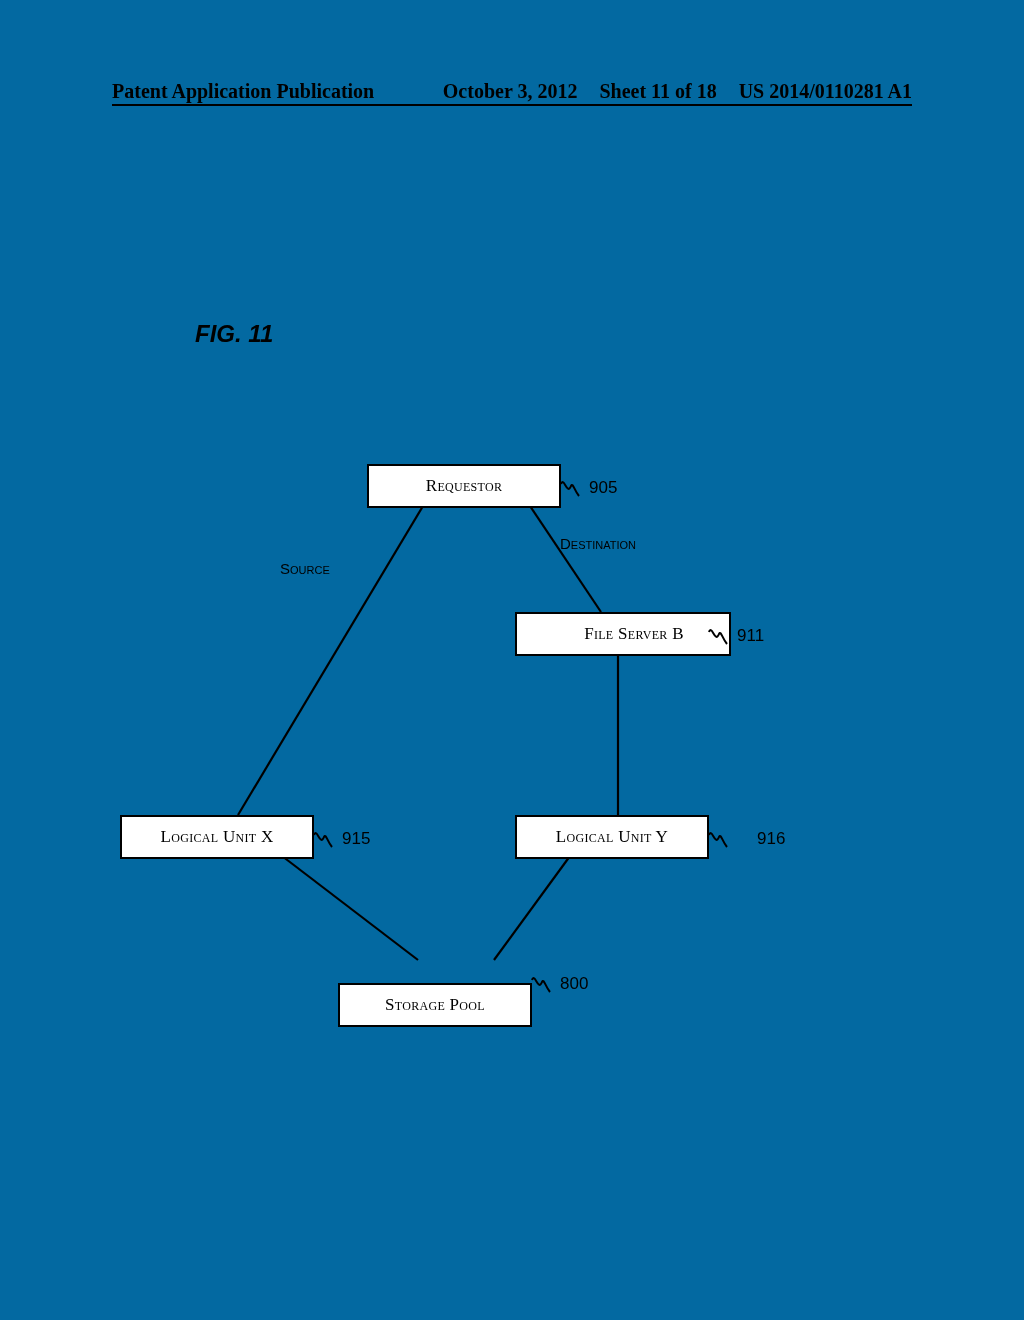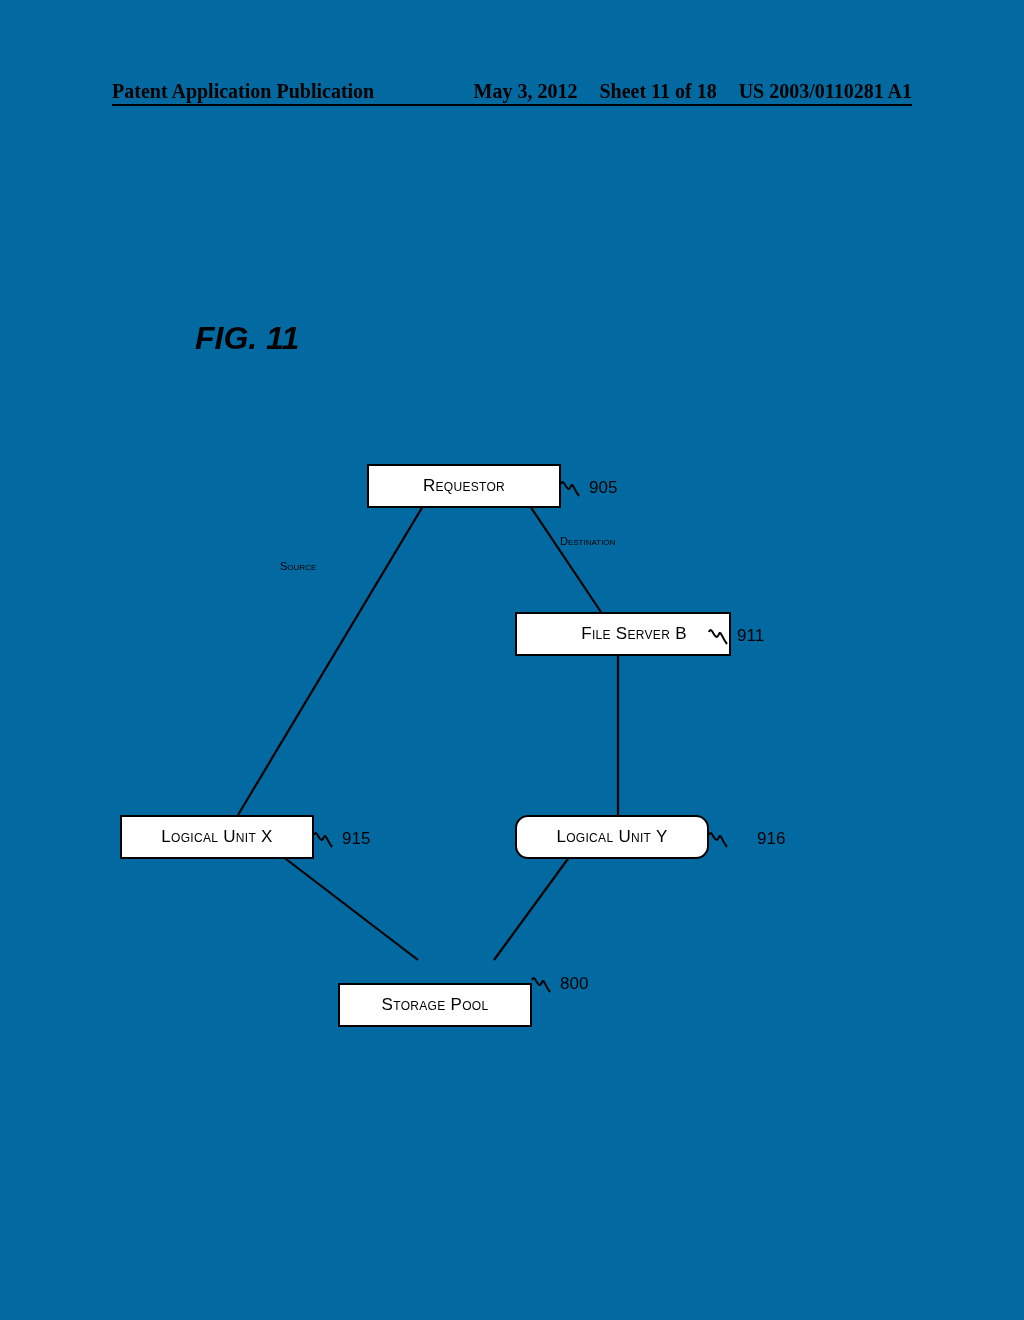--- a/index.html
+++ b/index.html
@@ -32,41 +32,41 @@
     position: absolute;
     top: 104px;
     left: 112px;
     width: 800px;
     border-top: 2px solid #000;
   }
   .fig-title {
     position: absolute;
     left: 195px;
     top: 320px;
-    font-size: 32px;
+    font-size: 24px;
     font-weight: bold;
     font-style: italic;
     font-family: Arial, Helvetica, sans-serif;
   }
   .box {
     position: absolute;
     border: 2.5px solid #000;
     background: #fff;
     display: flex;
     align-items: center;
     justify-content: center;
-    font-family: Liberation Sans, sans-serif;
+    font-family: Liberation Serif, serif;
     font-size: 17px;
     font-variant: small-caps;
     letter-spacing: 0.3px;
   }
   .edge-label {
     position: absolute;
     font-family: Arial, Helvetica, sans-serif;
-    font-size: 11px;
+    font-size: 15px;
     font-variant: small-caps;
   }
   .ref-num {
     position: absolute;
     font-family: Arial, Helvetica, sans-serif;
     font-size: 17px;
   }
   svg.lines {
     position: absolute;
     left: 0;
@@ -92,23 +92,23 @@
 </style>
 </head>
 <body>
 
 <div class="page">
 
   <div class="hdr">
     <div class="hdr-row">
       <span>Patent Application Publication</span>
       <span style="display:flex;gap:22px;">
-        <span>May 3, 2012</span>
+        <span>October 3, 2012</span>
         <span>Sheet 11 of 18</span>
-        <span>US 2003/0110281 A1</span>
+        <span>US 2014/0110281 A1</span>
       </span>
     </div>
   </div>
   <div class="hdr-rule"></div>
 
   <div class="fig-title">FIG. 11</div>
 
   <svg class="lines">
 
     <line x1="423" y1="506" x2="238" y2="815"></line>
@@ -127,21 +127,21 @@
   </div>
 
   <div class="box" style="left:515px; top:612px; width:190px; height:40px;padding-left:22px;">
     <span>File Server B</span>
   </div>
 
   <div class="box" style="left:120px; top:815px; width:190px; height:40px;">
     <span>Logical Unit X</span>
   </div>
 
-  <div class="box" style="left:515px; top:815px; width:190px; height:40px;border-radius:13px;">
+  <div class="box" style="left:515px; top:815px; width:190px; height:40px;">
     <span>Logical Unit Y</span>
   </div>
 
   <div class="box" style="left:338px; top:960px; width:190px; height:40px;margin-top:23px;">
     <span>Storage Pool</span>
   </div>
 
   <div class="edge-label" style="left:280px; top:560px;">Source</div>
   <div class="edge-label" style="left:560px; top:535px;">Destination</div>
 

